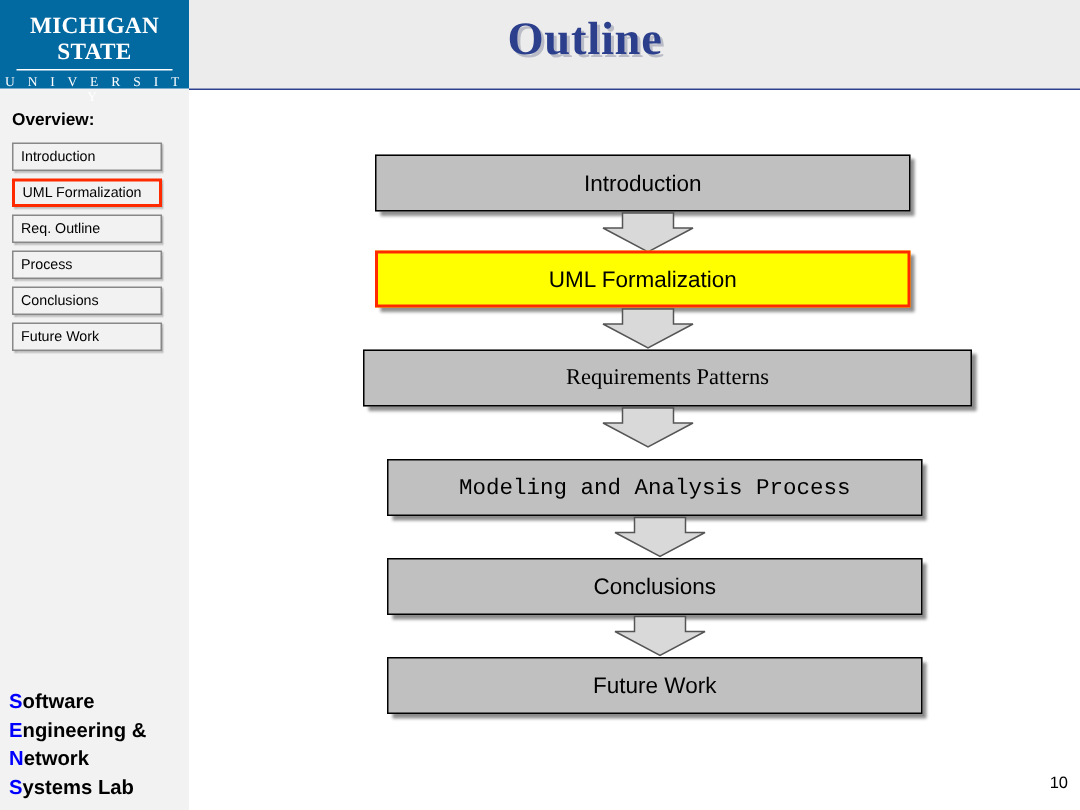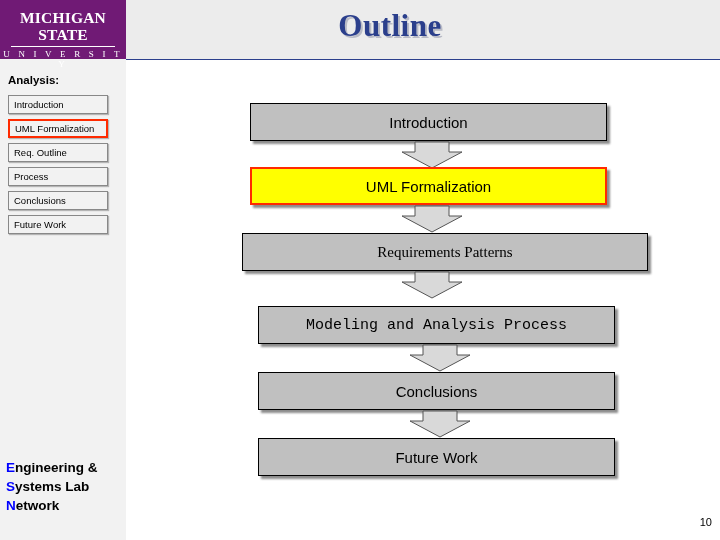--- a/index.html
+++ b/index.html
@@ -30,21 +30,21 @@
     height: 540px;
     background: #f2f2f2;
     box-sizing: border-box;
   }
   .msu-logo {
     position: absolute;
     left: 0;
     top: 0;
     width: 126px;
     height: 59px;
-    background: #701a75;
+    background: #0369a1;
     color: #ffffff;
     box-sizing: border-box;
     padding-top: 9px;
   }
   .msu-logo .msu-name {
     text-align: center;
     font-size: 15.5px;
     font-weight: bold;
     letter-spacing: 0.2px;
     line-height: 17px;
@@ -190,41 +190,44 @@
   <div class="header-rule"></div>
 
   <div class="sidebar">
 
     <div class="msu-logo">
       <div class="msu-name">MICHIGAN STATE</div>
       <div class="msu-rule"></div>
       <div class="msu-sub">U N I V E R S I T Y</div>
     </div>
 
-    <div class="overview-label">Analysis:</div>
+    <div class="overview-label">Overview:</div>
 
     <div class="nav-list">
       <div class="nav-item">Introduction</div>
       <div class="nav-item current">UML Formalization</div>
       <div class="nav-item">Req. Outline</div>
       <div class="nav-item">Process</div>
       <div class="nav-item">Conclusions</div>
       <div class="nav-item">Future Work</div>
     </div>
 
     <div class="senlab">
       <div class="senlab-line">
+        <span class="cap">S</span><span>oftware</span>
+      </div>
+      <div class="senlab-line">
         <span class="cap">E</span><span>ngineering &amp;</span>
       </div>
       <div class="senlab-line">
+        <span class="cap">N</span><span>etwork</span>
+      </div>
+      <div class="senlab-line">
         <span class="cap">S</span><span>ystems Lab</span>
       </div>
-      <div class="senlab-line">
-        <span class="cap">N</span><span>etwork</span>
-      </div>
     </div>
   </div>
 
   <div class="flow">
 
     <div class="fbox" style="left:124px; top:44px; width:357px; height:38px;">Introduction</div>
 
     <div class="arrow" style="left:275px; top:82px;">
       <svg width="62" height="28" viewBox="0 0 62 28">
         <polygon points="14,1 48,1 48,11 61,11 31,27 1,11 14,11" fill="#d9d9d9" stroke="#555555" stroke-width="1"></polygon>

